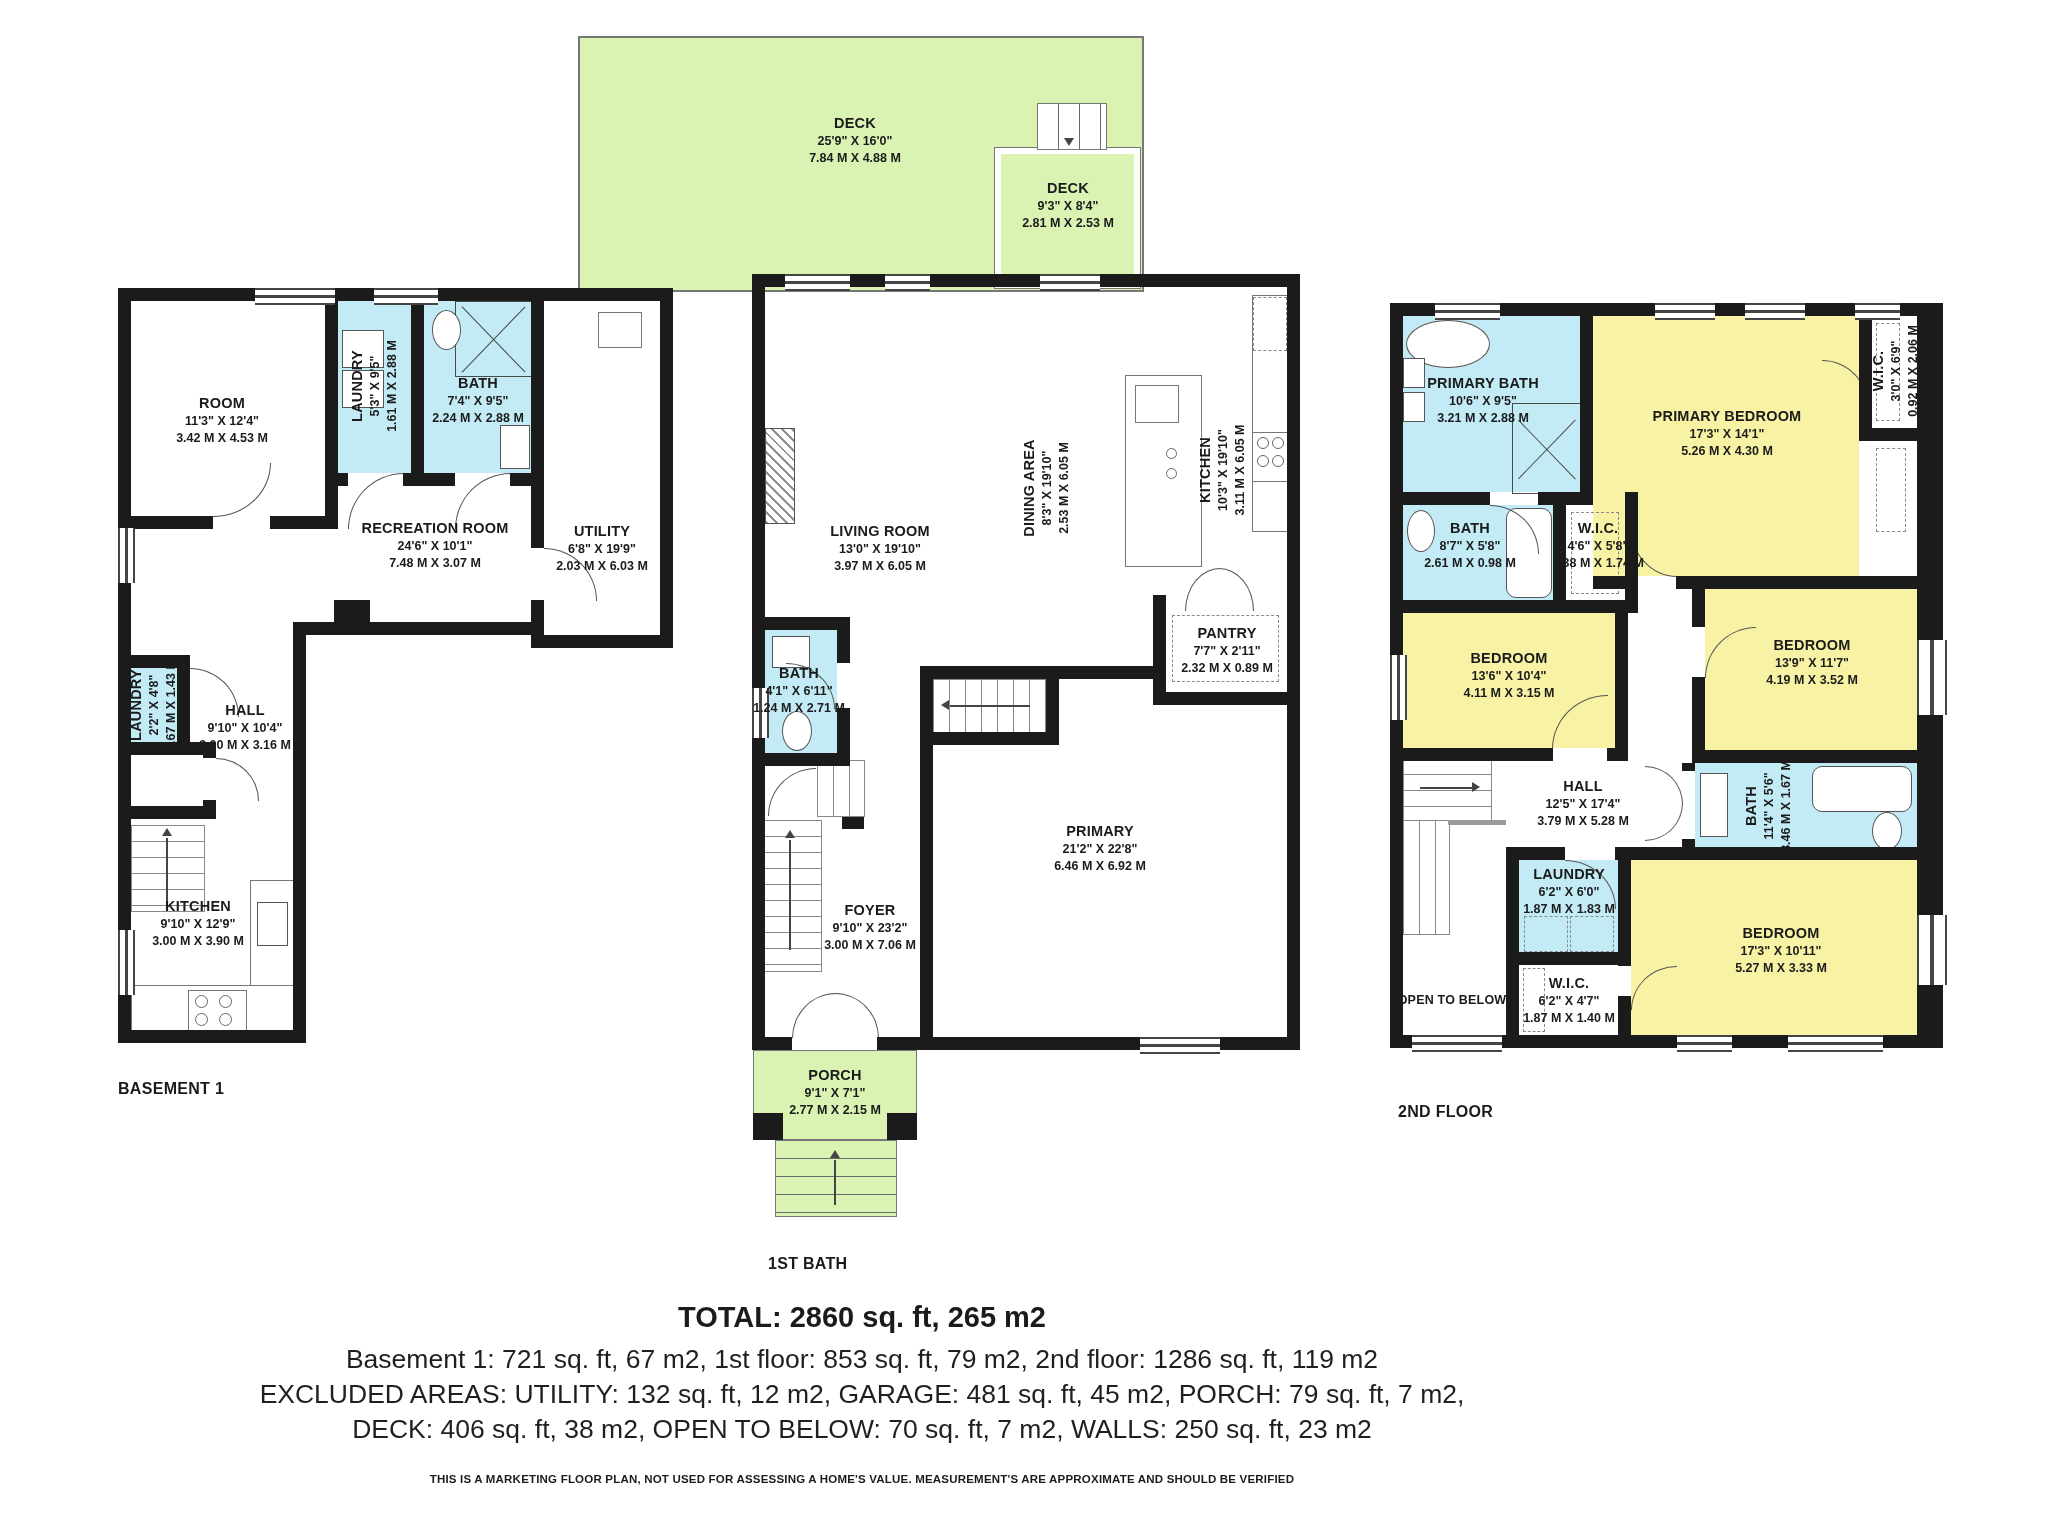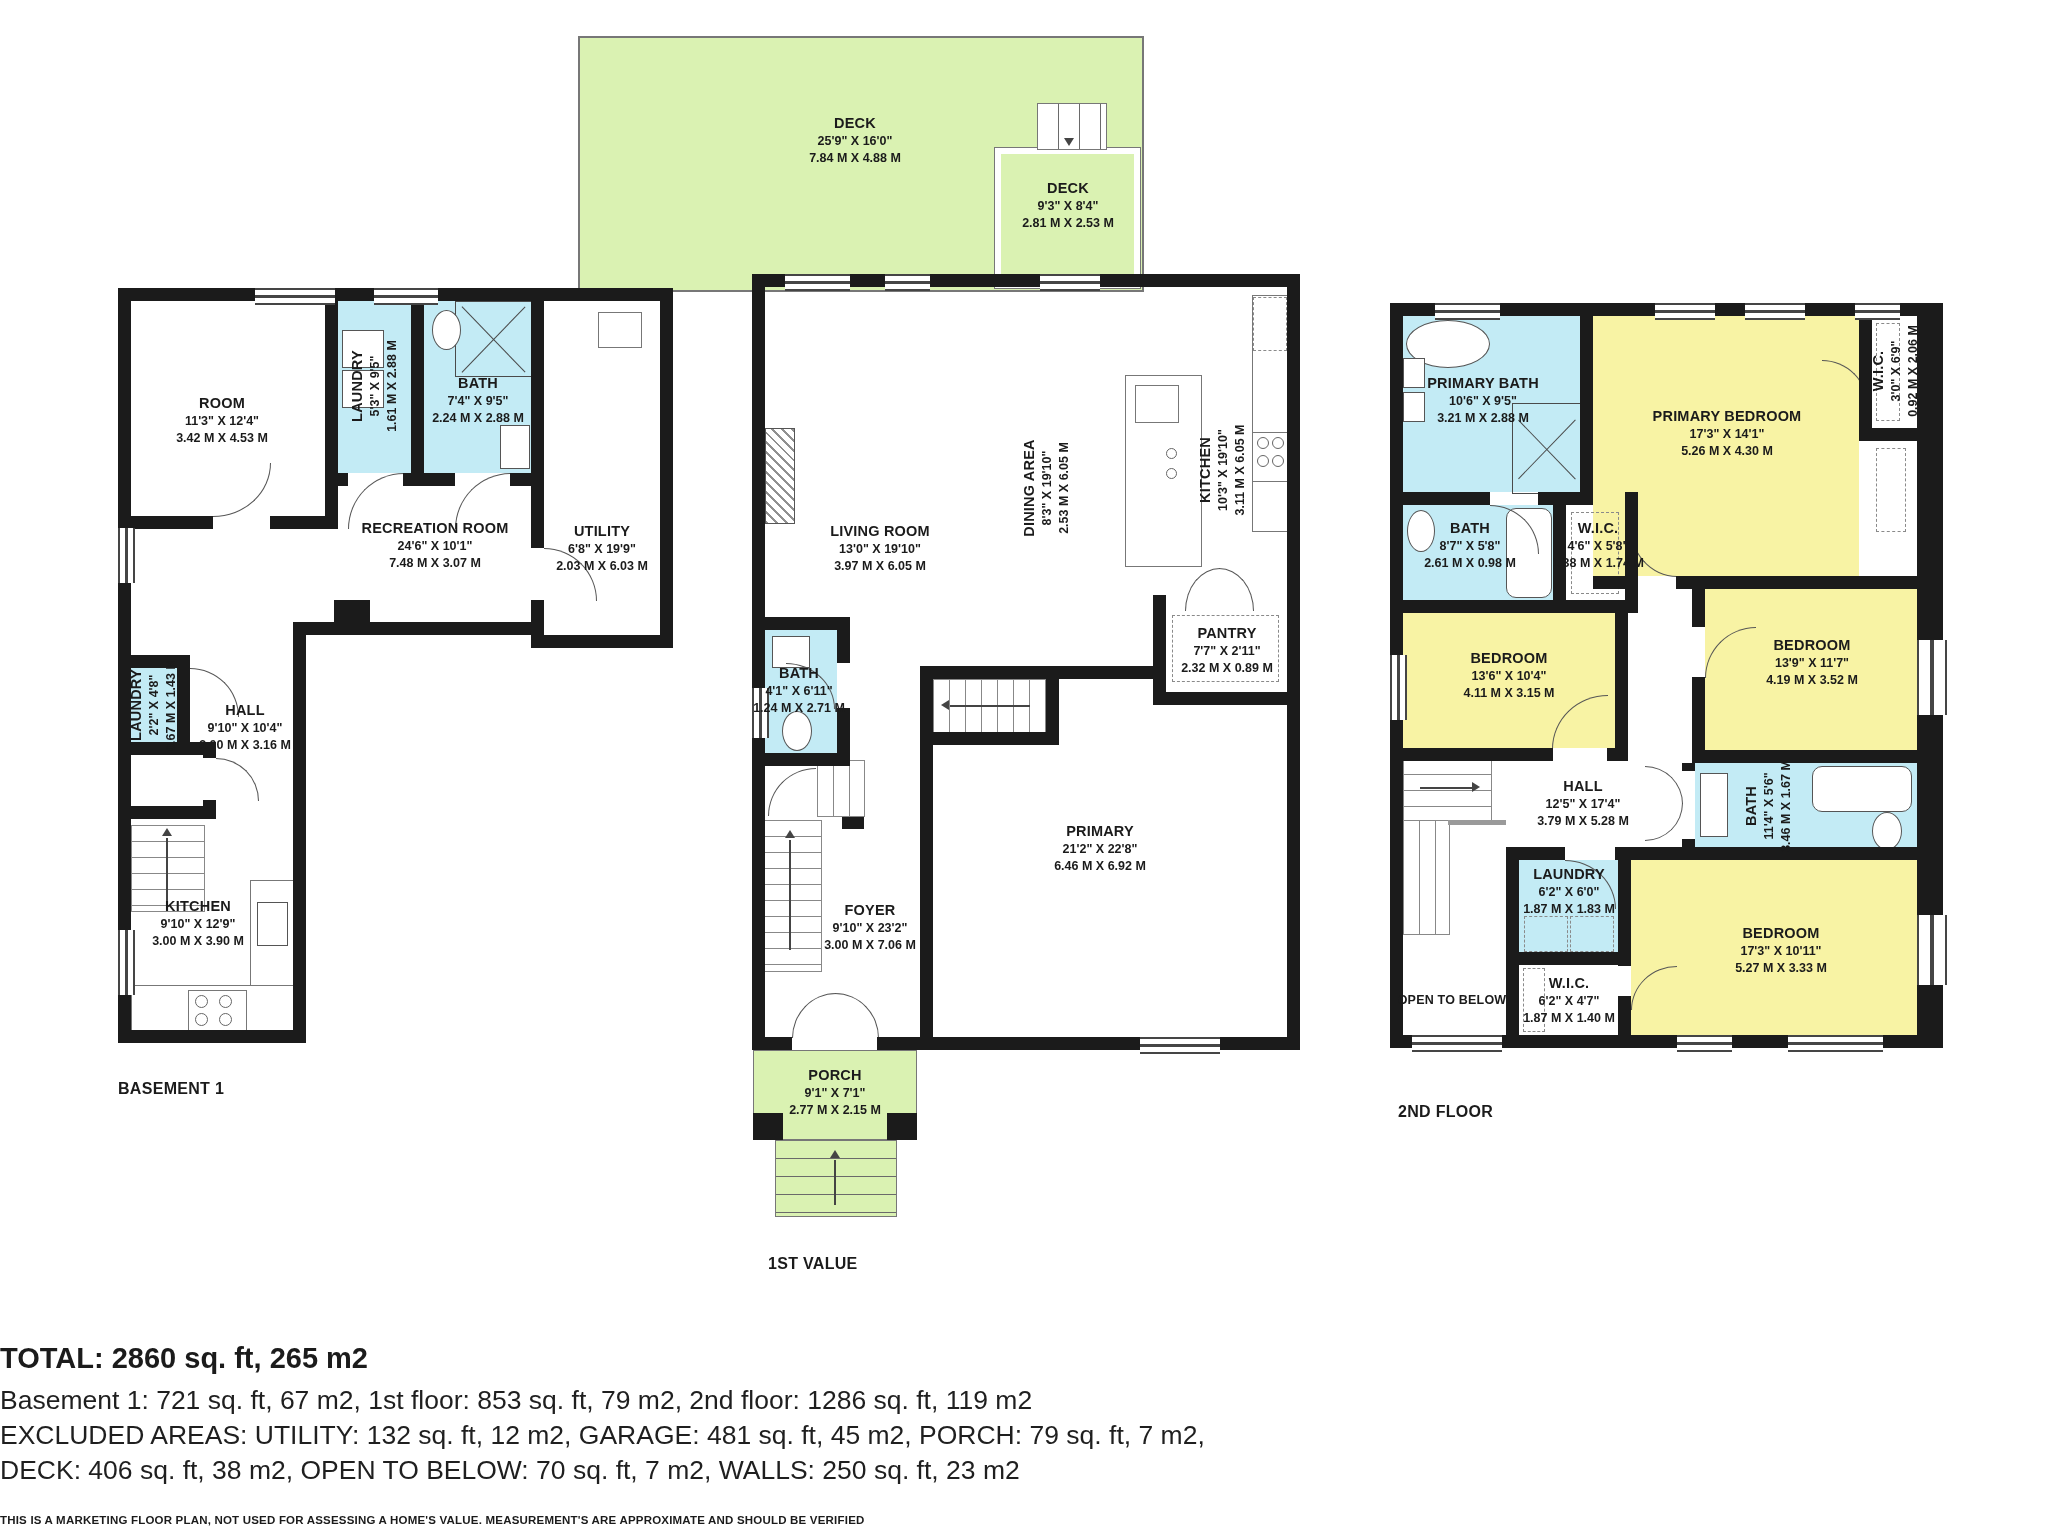--- a/index.html
+++ b/index.html
@@ -47,21 +47,21 @@
   .rail{position:absolute;z-index:4;background:#9a9a9a}
   .tri-up{position:absolute;z-index:4;width:0;height:0;border-left:5px solid transparent;
        border-right:5px solid transparent;border-bottom:8px solid #444}
   .tri-down{position:absolute;z-index:4;width:0;height:0;border-left:5px solid transparent;
        border-right:5px solid transparent;border-top:8px solid #444}
   .tri-left{position:absolute;z-index:4;width:0;height:0;border-top:5px solid transparent;
        border-bottom:5px solid transparent;border-right:8px solid #444}
   .tri-right{position:absolute;z-index:4;width:0;height:0;border-top:5px solid transparent;
        border-bottom:5px solid transparent;border-left:8px solid #444}
   .aline{position:absolute;z-index:3;background:#444}
-  .summary{position:absolute;left:0;top:1342px;width:1724px;z-index:8}
+  .summary{position:absolute;left:0;top:1301px;width:1724px;text-align:center;z-index:8}
   .sum-total{font-size:29px;font-weight:700;margin-bottom:8px}
   .sum-line{font-size:26.5px;font-weight:400;line-height:35px;color:#1f1f1f}
   .sum-disc{font-size:11.5px;font-weight:700;margin-top:26px;letter-spacing:.2px}
 </style>
 </head>
 <body>
 
 <div class="page">
 
   <div>
@@ -290,21 +290,21 @@
     <div class="lbl" style="left:1100px;top:848px">
       <div class="n">PRIMARY</div>
       <div class="d">21'2" X 22'8"</div>
       <div class="d">6.46 M X 6.92 M</div>
     </div>
     <div class="lbl" style="left:835px;top:1092px">
       <div class="n">PORCH</div>
       <div class="d">9'1" X 7'1"</div>
       <div class="d">2.77 M X 2.15 M</div>
     </div>
-    <div class="ftitle" style="left:768px;top:1255px">1ST VALUE</div>
+    <div class="ftitle" style="left:768px;top:1255px">1ST BATH</div>
   </div>
 
   <div>
 
     <div class="fill blue" style="left:1403px;top:316px;width:177px;height:176px"></div>
     <div class="fill yellow" style="left:1593px;top:316px;width:266px;height:260px"></div>
     <div class="fill blue" style="left:1403px;top:505px;width:150px;height:95px"></div>
     <div class="fill yellow" style="left:1403px;top:613px;width:212px;height:135px"></div>
     <div class="fill yellow" style="left:1705px;top:589px;width:212px;height:161px"></div>
     <div class="fill blue" style="left:1695px;top:763px;width:222px;height:84px"></div>

